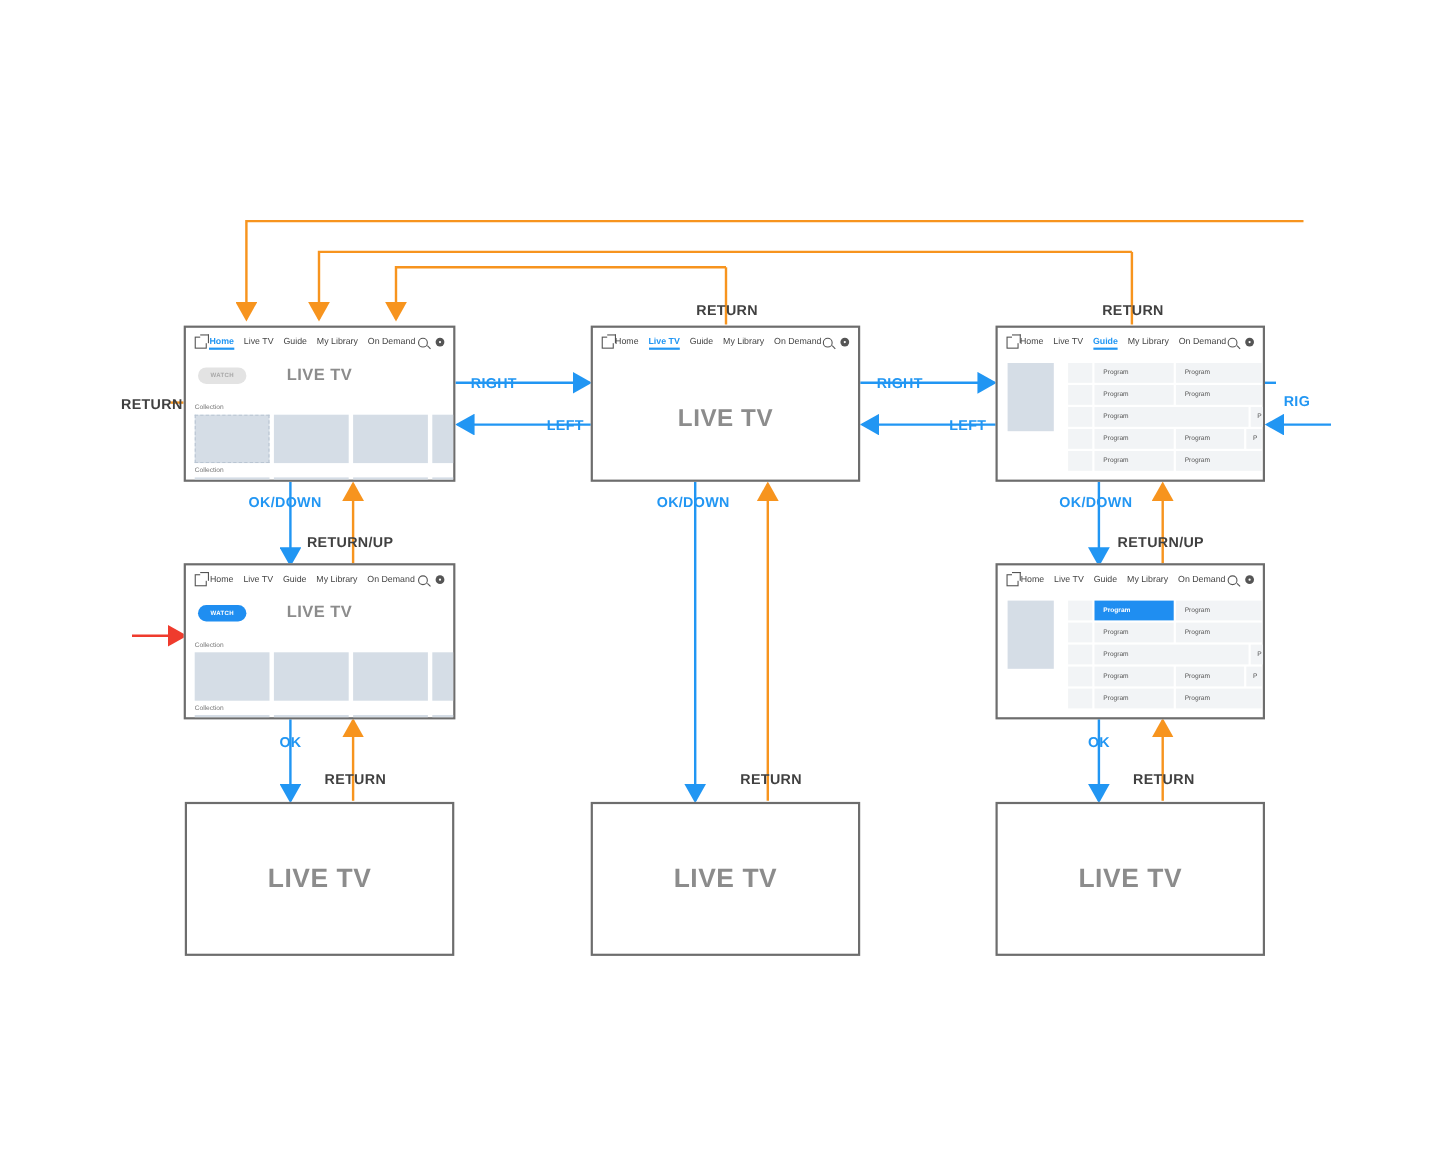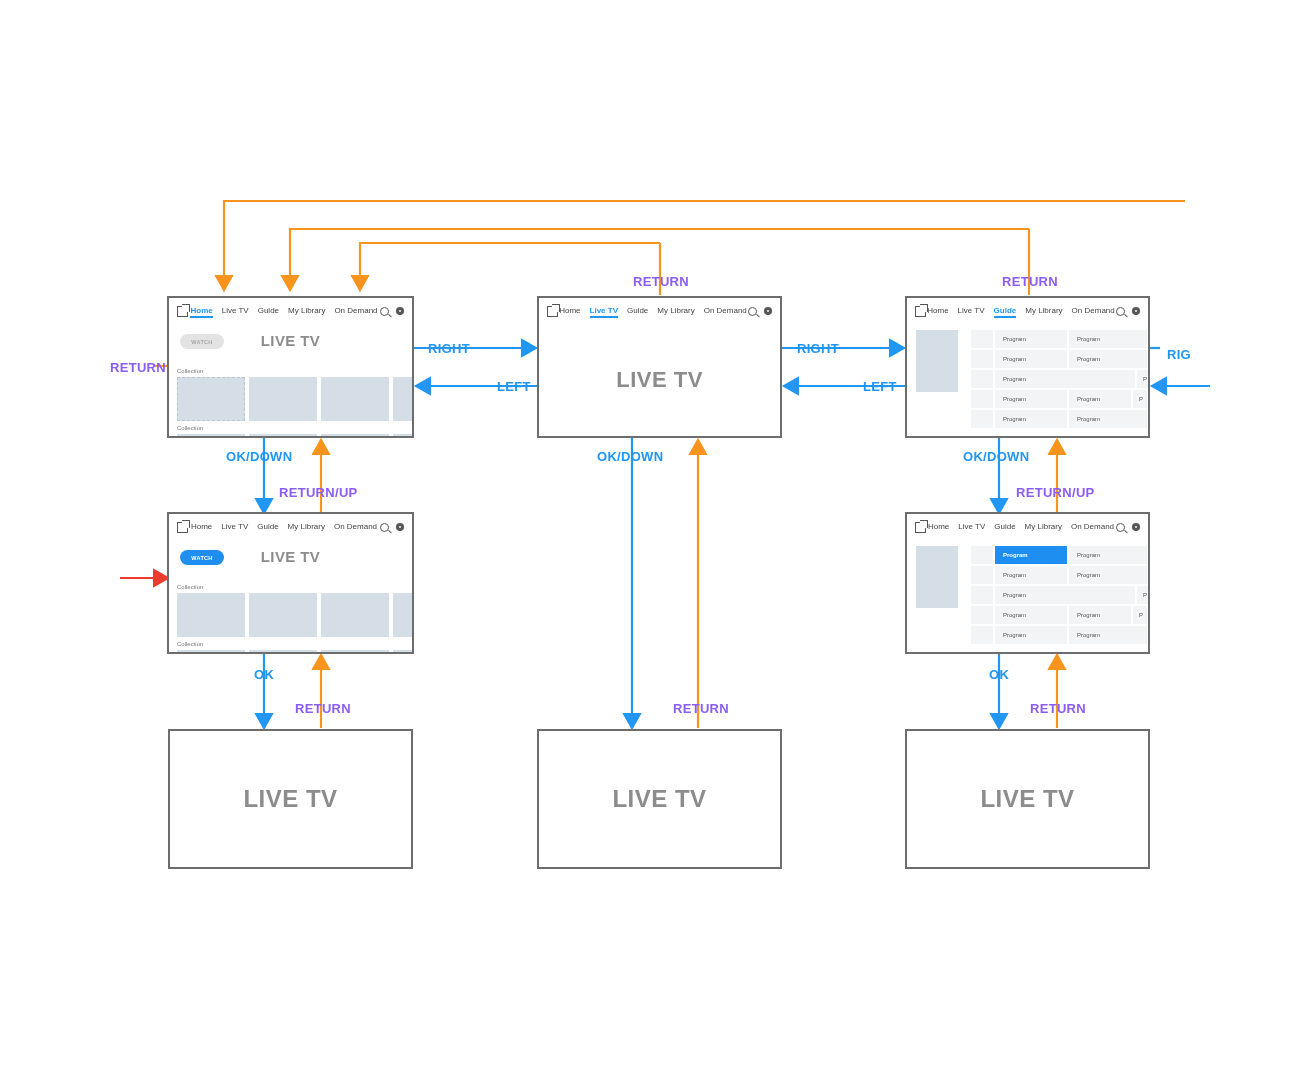--- a/index.html
+++ b/index.html
@@ -12,21 +12,21 @@
 
   
   svg.links{position:absolute;left:0;top:0;width:1300px;height:1065px;pointer-events:none;}
 
   
   .elabel{
     position:absolute;font-weight:bold;font-size:13px;
     letter-spacing:.3px;white-space:nowrap;
   }
   .elabel.blue{color:#2196f3;}
-  .elabel.orange{color:#8b5cf6;}
+  .elabel.orange{color:#404040;}
 
   
   .screen{
     position:absolute;background:#fff;border:2px solid #6d6d6d;
     box-sizing:border-box;overflow:hidden;
   }
   .screen.plain{display:flex;align-items:center;justify-content:center;}
   .plain-label{
     font-size:24px;font-weight:bold;color:#8c8c8c;letter-spacing:.5px;
   }
@@ -192,21 +192,21 @@
     <g stroke="#ef3b2d" stroke-width="2.2" fill="none">
       <path d="M120,578 L168,578" marker-end="url(#arrR)"></path>
     </g>
   </svg>
 
   <div class="elabel orange" style="left:110px;top:360px;">RETURN</div>
   <div class="elabel blue" style="left:428px;top:341px;">RIGHT</div>
   <div class="elabel blue" style="left:497px;top:379px;">LEFT</div>
   <div class="elabel blue" style="left:797px;top:341px;">RIGHT</div>
   <div class="elabel blue" style="left:863px;top:379px;">LEFT</div>
-  <div class="elabel blue" style="left:1167px;top:347px;">RIG</div>
+  <div class="elabel blue" style="left:1167px;top:357px;">RIG</div>
   <div class="elabel orange" style="left:633px;top:274px;">RETURN</div>
   <div class="elabel orange" style="left:1002px;top:274px;">RETURN</div>
   <div class="elabel blue" style="left:226px;top:449px;">OK/DOWN</div>
   <div class="elabel orange" style="left:279px;top:485px;">RETURN/UP</div>
   <div class="elabel blue" style="left:597px;top:449px;">OK/DOWN</div>
   <div class="elabel orange" style="left:673px;top:701px;">RETURN</div>
   <div class="elabel blue" style="left:963px;top:449px;">OK/DOWN</div>
   <div class="elabel orange" style="left:1016px;top:485px;">RETURN/UP</div>
   <div class="elabel blue" style="left:254px;top:667px;">OK</div>
   <div class="elabel orange" style="left:295px;top:701px;">RETURN</div>

